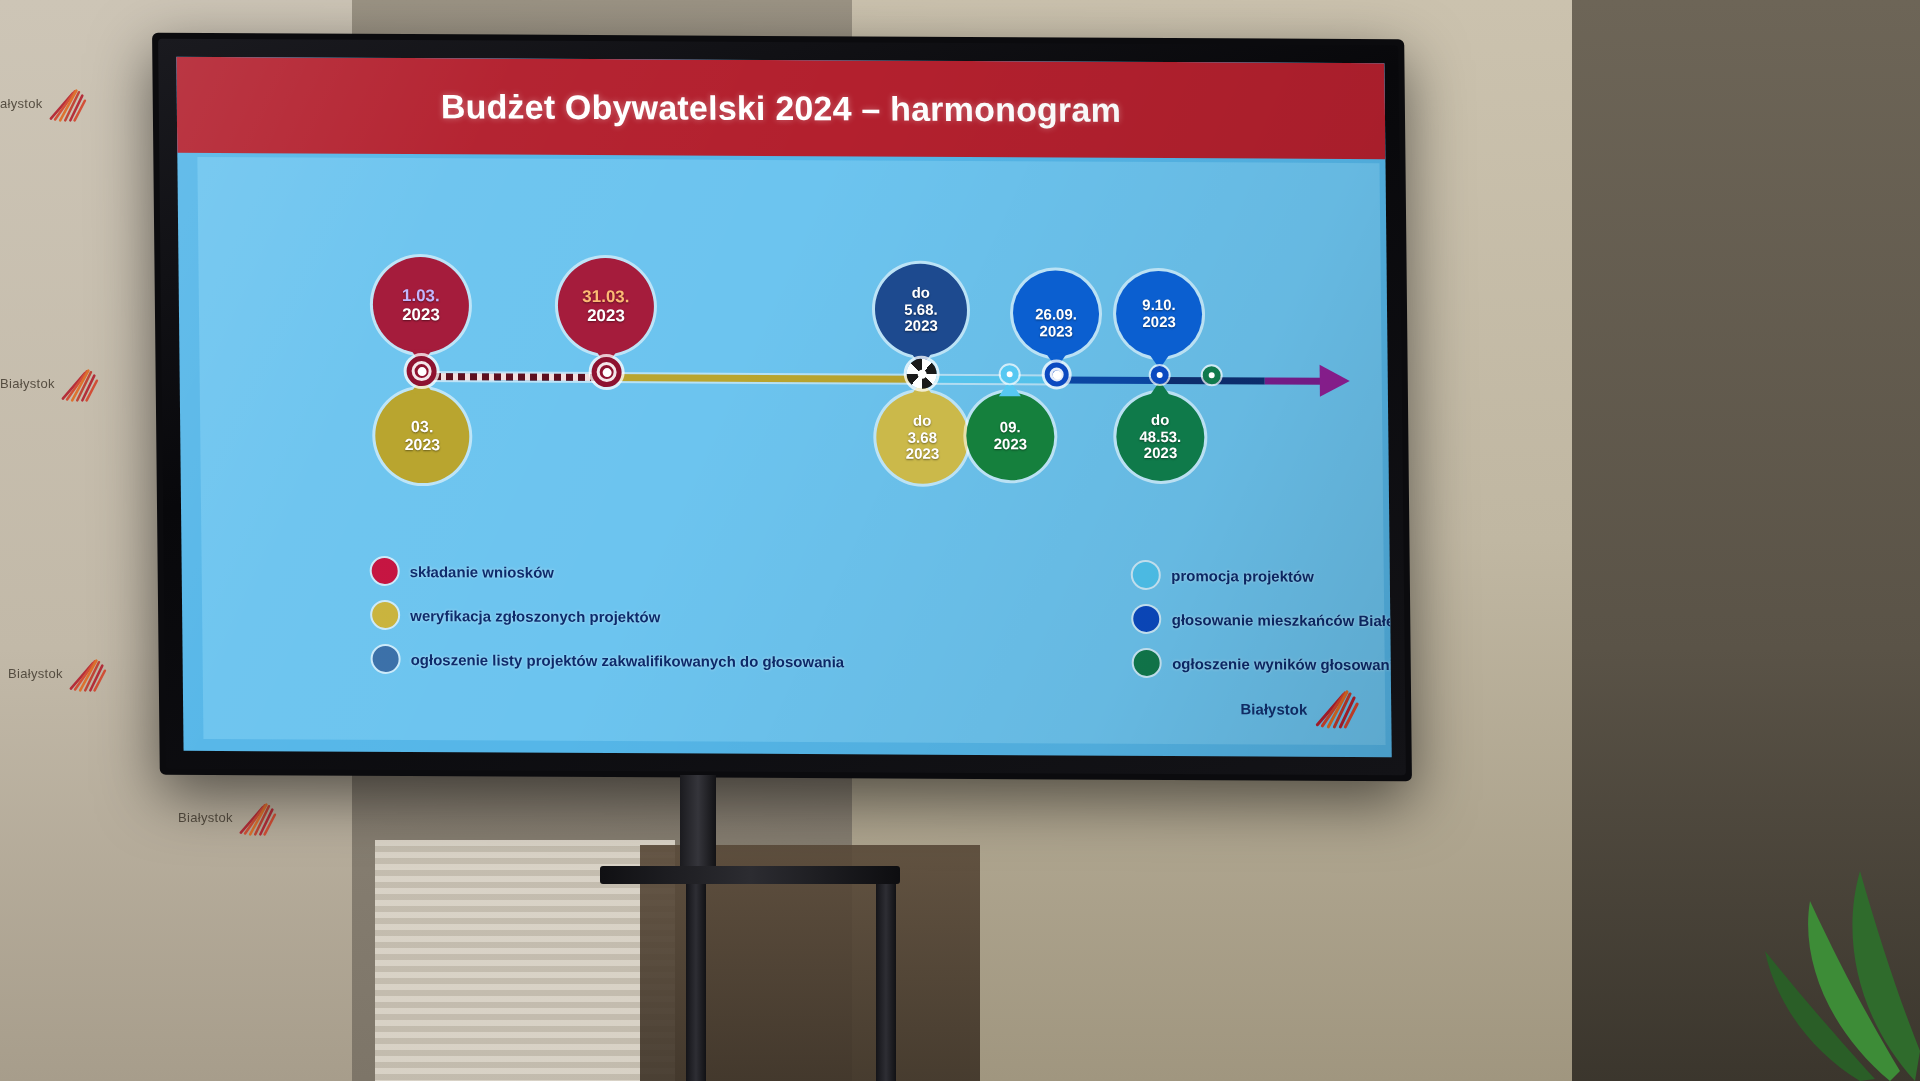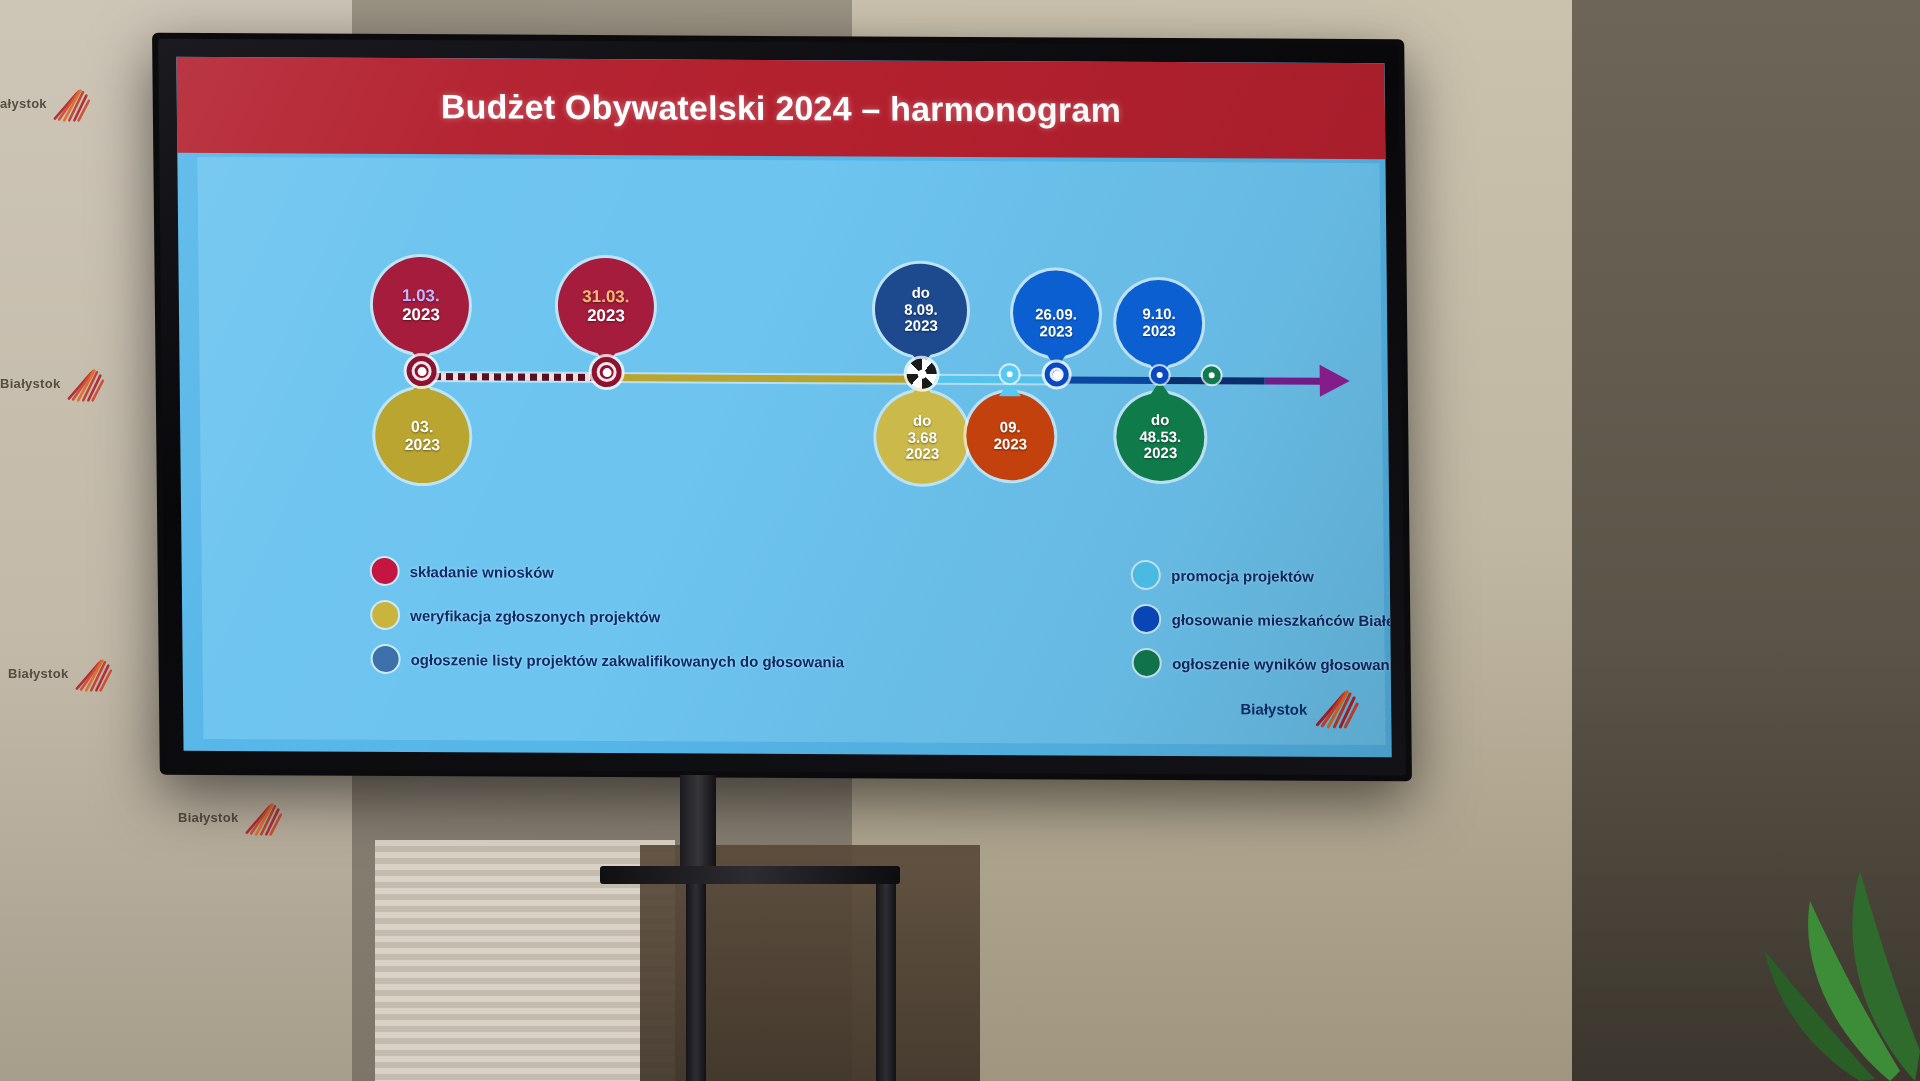--- a/index.html
+++ b/index.html
@@ -51,21 +51,20 @@
   }
 
   
   .wall-logo {
     position: absolute;
     color: #4a4236;
     font-size: 13px;
     letter-spacing: .3px;
     opacity: .9;
     white-space: nowrap;
-    font-weight: bold;
   }
   .wall-logo .burst {
     display:inline-block; width: 40px; height: 34px; vertical-align: middle;
     margin-left: 4px;
   }
 
   
   .tv-outer {
     position: absolute;
     left: 156px; top: 36px;
@@ -348,43 +347,43 @@
               <div class="bubble up" style="left: 222px; width: 96px; height: 96px; font-size: 17px; background: rgb(165, 28, 60); color: rgb(165, 28, 60); top: 99px;">
                 <span style="color: #c4b5fd;">1.03.</span>
                 <span style="color: rgb(255, 255, 255);">2023</span>
               </div>
               <div class="bubble up" style="left: 407px; width: 96px; height: 96px; font-size: 17px; background: rgb(165, 28, 60); color: rgb(165, 28, 60); top: 99px;">
                 <span style="color: #fdba74;">31.03.</span>
                 <span style="color: rgb(255, 255, 255);">2023</span>
               </div>
               <div class="bubble up" style="left: 722px; width: 92px; height: 92px; font-size: 15px; background: rgb(29, 74, 143); color: rgb(29, 74, 143); top: 103px;">
                 <span style="color: rgb(255, 255, 255);">do</span>
-                <span style="color: rgb(255, 255, 255);">8.09.</span>
+                <span style="color: rgb(255, 255, 255);">5.68.</span>
                 <span style="color: rgb(255, 255, 255);">2023</span>
               </div>
               <div class="bubble up" style="left: 857px; width: 86px; height: 86px; font-size: 15px; background: rgb(11, 95, 208); color: rgb(11, 95, 208); top: 109px;">
                 <span style="color: rgb(255, 255, 255); margin-top: 20px;">26.09.</span>
                 <span style="color: rgb(255, 255, 255);">2023</span>
               </div>
-              <div class="bubble up" style="left: 960px; width: 86px; height: 86px; font-size: 15px; background: rgb(11, 95, 208); color: rgb(11, 95, 208); top: 118px;">
+              <div class="bubble up" style="left: 960px; width: 86px; height: 86px; font-size: 15px; background: rgb(11, 95, 208); color: rgb(11, 95, 208); top: 109px;">
                 <span style="color: rgb(255, 255, 255);">9.10.</span>
                 <span style="color: rgb(255, 255, 255);">2023</span>
               </div>
             </div>
           <div id="bubbles-below">
               <div class="bubble down" style="left: 222px; width: 94px; height: 94px; font-size: 16px; background: rgb(185, 165, 47); color: rgb(185, 165, 47); top: 231px;">
                 <span style="color: rgb(255, 255, 255);">03.</span>
                 <span style="color: rgb(255, 255, 255);">2023</span>
               </div>
               <div class="bubble down" style="left: 722px; width: 92px; height: 92px; font-size: 15px; background: rgb(203, 185, 74); color: rgb(203, 185, 74); top: 231px;">
                 <span style="color: rgb(255, 255, 255);">do</span>
                 <span style="color: rgb(255, 255, 255);">3.68</span>
                 <span style="color: rgb(255, 255, 255);">2023</span>
               </div>
-              <div class="bubble down" style="left: 810px; width: 88px; height: 88px; font-size: 15px; background: #c2410c; color: rgb(87, 200, 242); top: 231px;">
+              <div class="bubble down" style="left: 810px; width: 88px; height: 88px; font-size: 15px; background: #15803d; color: rgb(87, 200, 242); top: 231px;">
                 <span style="color: rgb(255, 255, 255);">09.</span>
                 <span style="color: rgb(255, 255, 255);">2023</span>
               </div>
               <div class="bubble down" style="left: 960px; width: 88px; height: 88px; font-size: 15px; background: rgb(15, 122, 74); color: rgb(15, 122, 74); top: 231px;">
                 <span style="color: rgb(255, 255, 255);">do</span>
                 <span style="color: rgb(255, 255, 255);">48.53.</span>
                 <span style="color: rgb(255, 255, 255);">2023</span>
               </div>
             </div>
 

